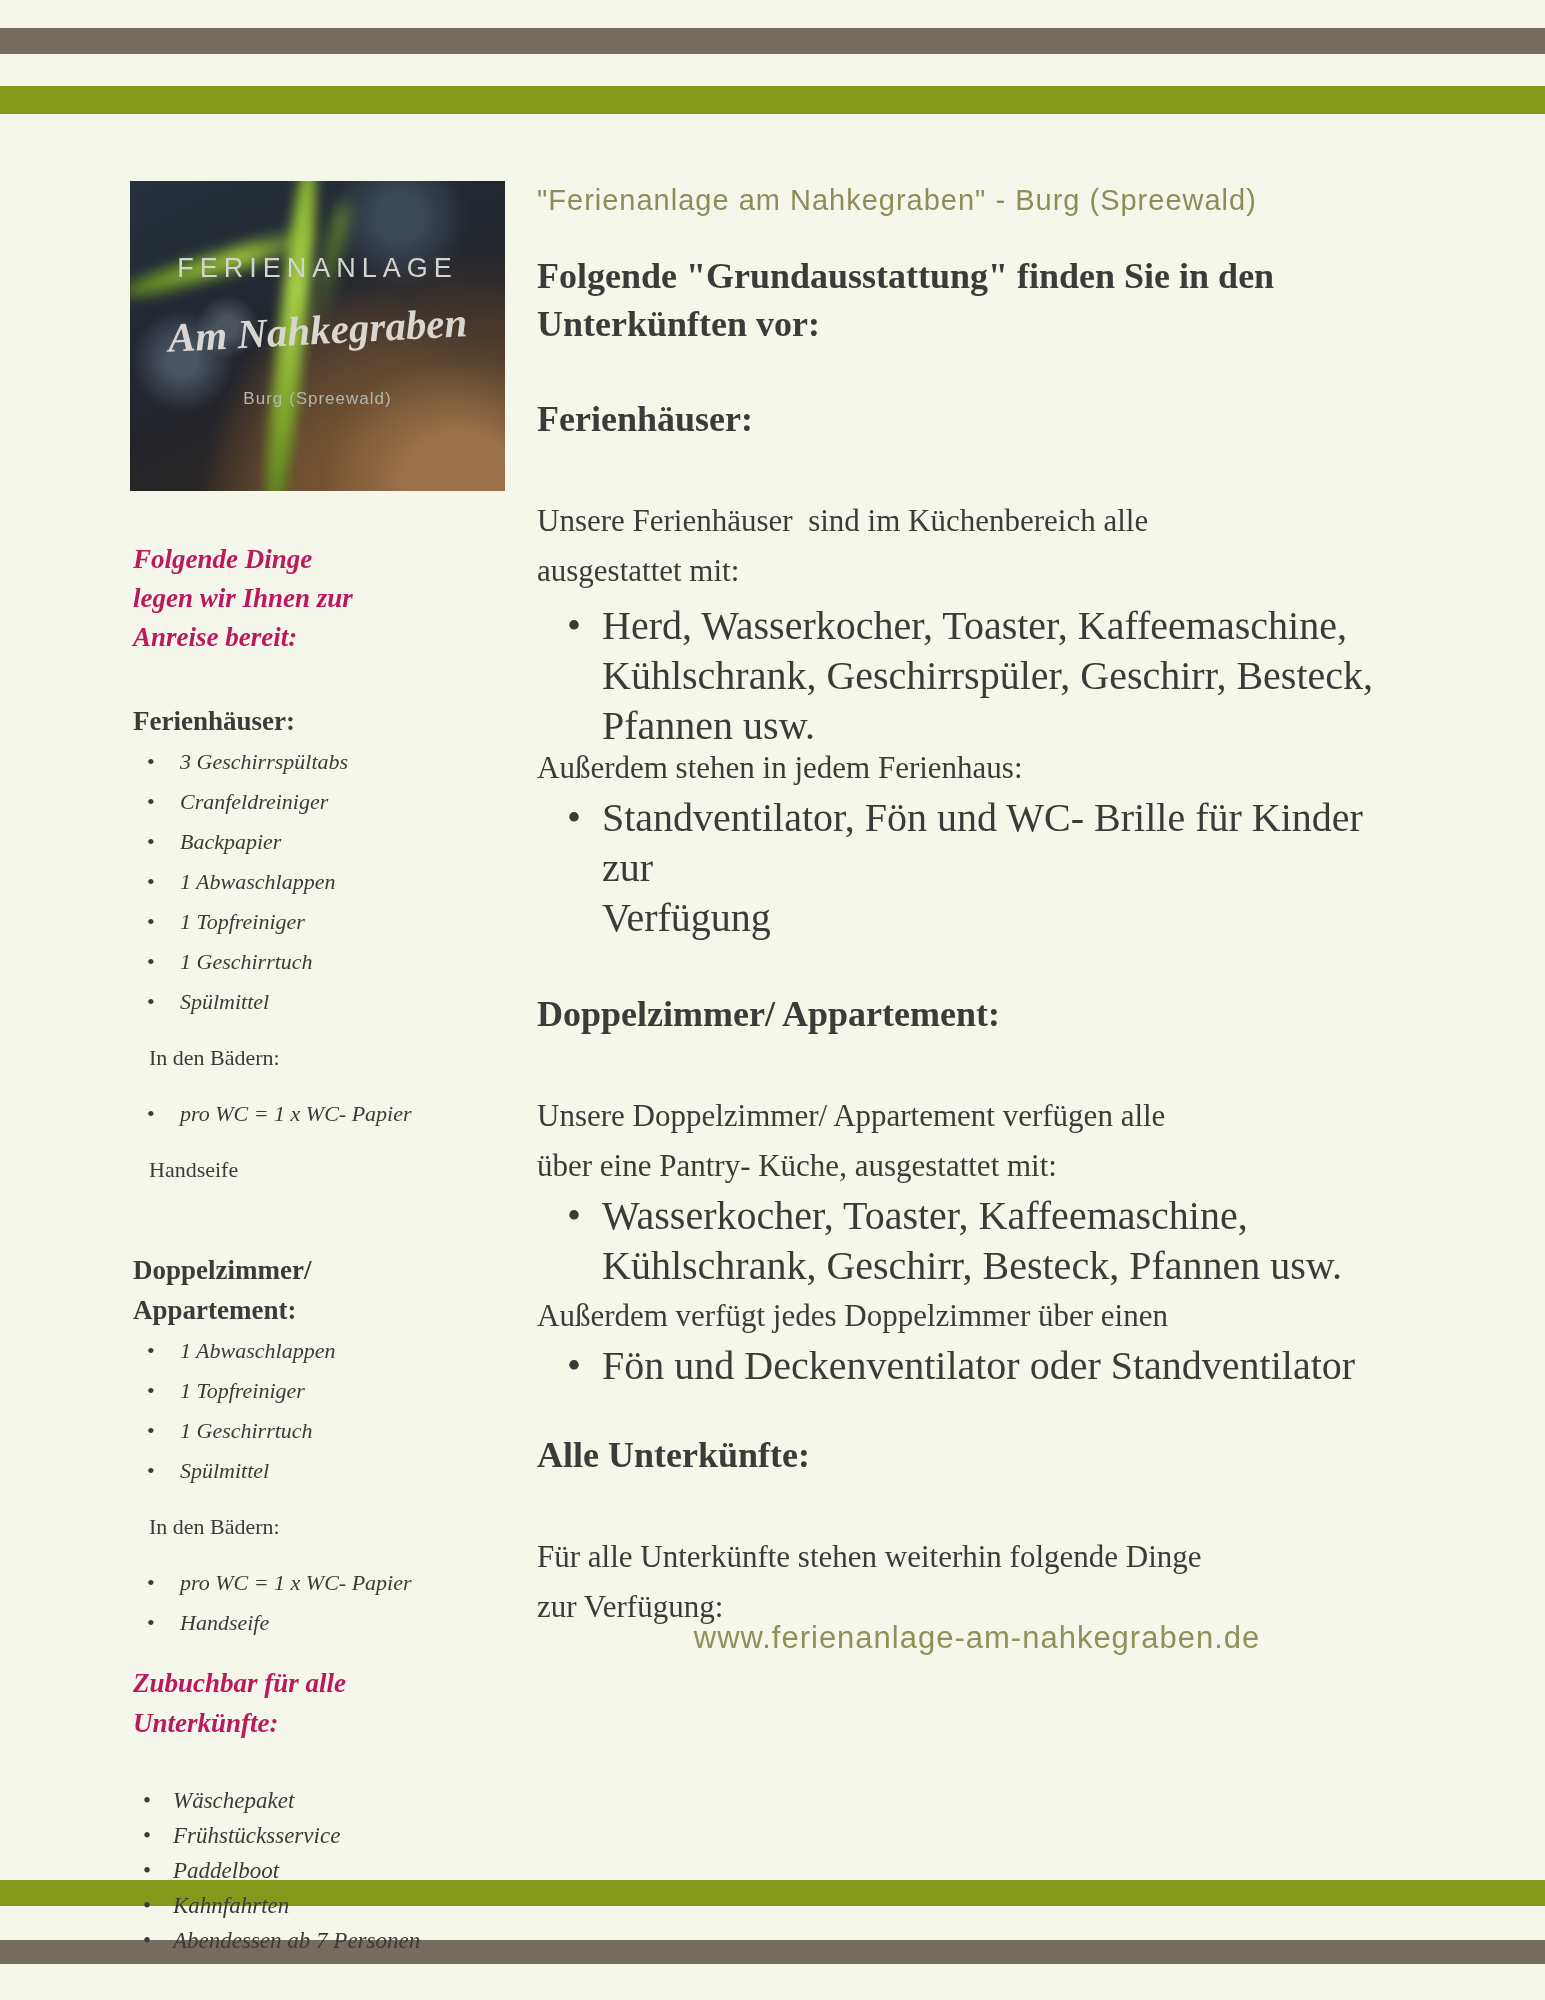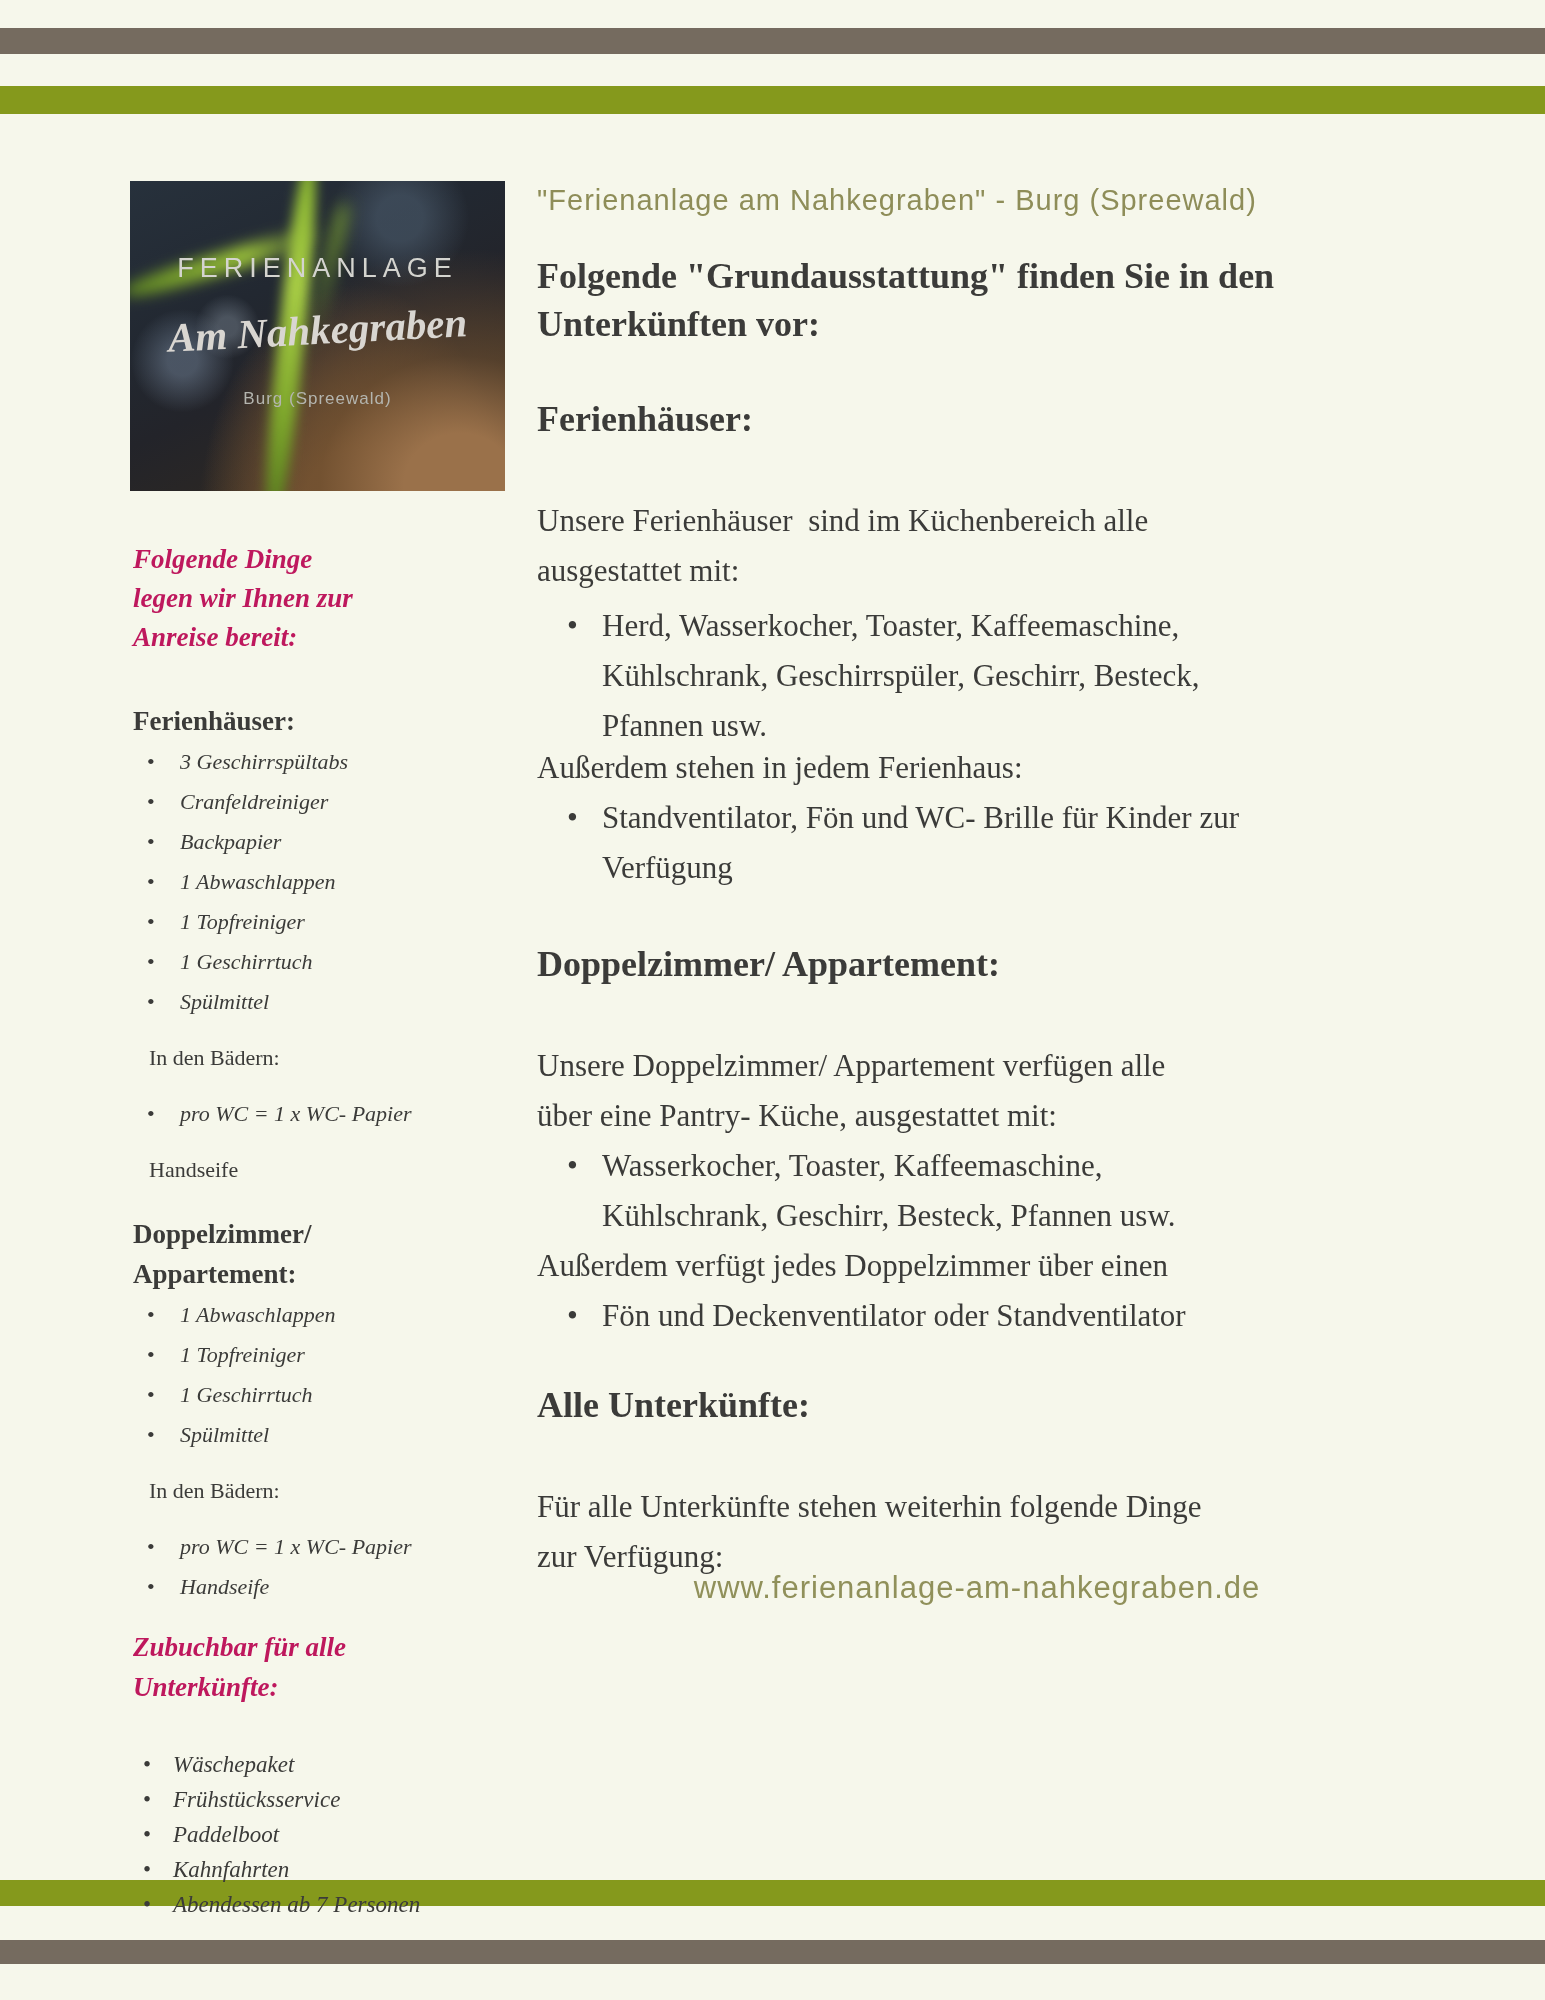--- a/index.html
+++ b/index.html
@@ -65,21 +65,21 @@
   #sidebar{position:absolute;left:133px;top:540px;width:318px;}
   .s-pink{
     color:#be185d;font-weight:700;font-style:italic;
     font-size:27px;line-height:39px;white-space:pre-wrap;margin:0;
   }
   .s-pink2{line-height:40px;margin-top:20px;}
   .s-h3{
     font-weight:700;font-size:27px;line-height:40px;
     white-space:pre-wrap;margin:44px 0 0 0;
   }
-  .s-h3-d{margin-top:24px;}
+  .s-h3-d{margin-top:60px;}
   .s-ul{list-style:none;margin:1px 0 0 0;padding:0;}
   .s-ul li{
     position:relative;padding-left:47px;font-style:italic;
     font-size:22px;line-height:40px;white-space:nowrap;
   }
   .s-ul li::before{content:"•";position:absolute;left:14px;font-style:normal;}
   .s-plain{font-size:22px;line-height:40px;margin:16px;white-space:nowrap;}
   .s-ul-small{list-style:none;margin:40px 0 0 0;padding:0;}
   .s-ul-small li{
     position:relative;padding-left:40px;font-style:italic;
@@ -95,21 +95,21 @@
   }
   .m-h1{font-weight:700;font-size:36px;line-height:48px;white-space:pre-wrap;margin:35px 0 0 0;}
   .m-h2{font-weight:700;font-size:36px;line-height:48px;white-space:pre-wrap;margin:47px 0 0 0;}
   .m-h2-alle{margin-top:40px;}
   .m-para{font-size:31px;line-height:50px;white-space:pre-wrap;margin:53px 0 0 0;}
   .m-para2{font-size:31px;line-height:50px;white-space:pre-wrap;margin:0;}
   .m-para2-neg{margin-top:-8px;}
   .m-ul{list-style:none;margin:0;padding:0;}
   .m-ul-first{margin-top:5px;}
   .m-ul li{
-    position:relative;padding-left:65px;font-size:31px;line-height:50px;white-space:pre-wrap;
+    position:relative;padding-left:65px;font-size:40px;line-height:50px;white-space:pre-wrap;
   }
   .m-ul li::before{content:"•";position:absolute;left:30px;}
   .m-url{
     font-family:"Liberation Sans",sans-serif;font-size:31px;line-height:36px;
     color:#90905a;text-align:center;margin:-12px 0 0 0;letter-spacing:1px;
   }
   a.m-url-link{color:#90905a;text-decoration:none;}
 </style>
 </head>
 <body>

